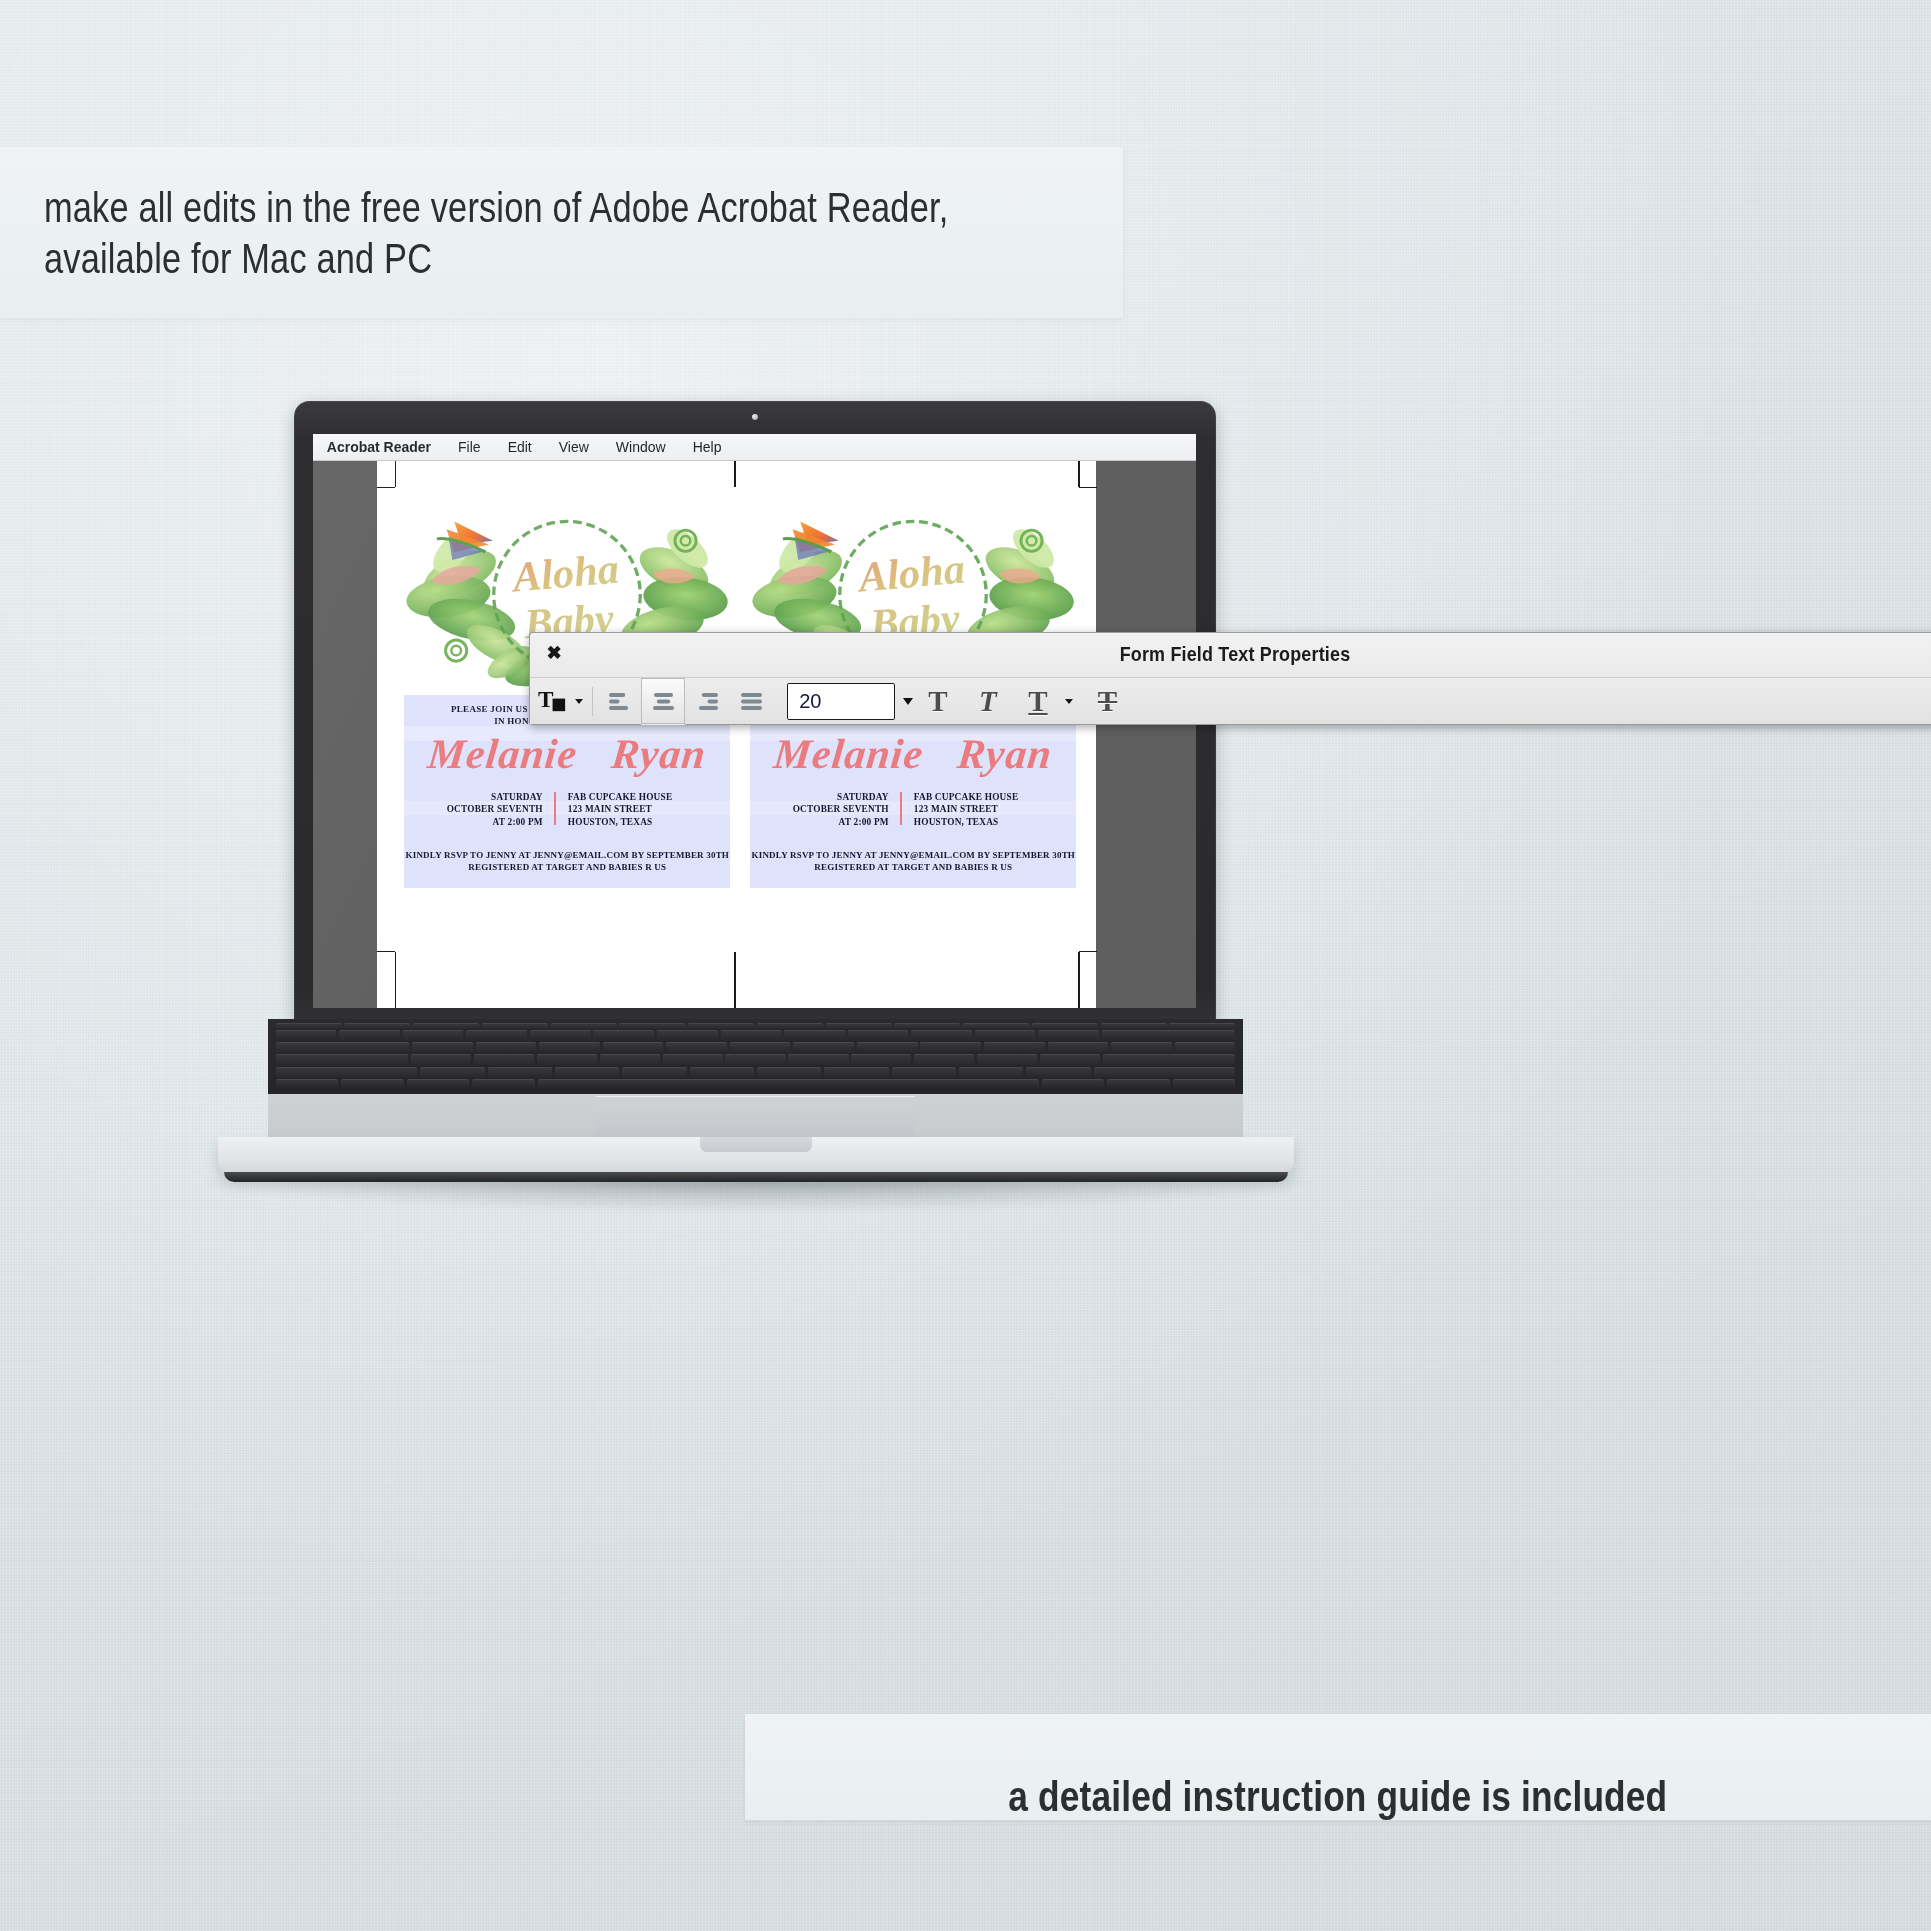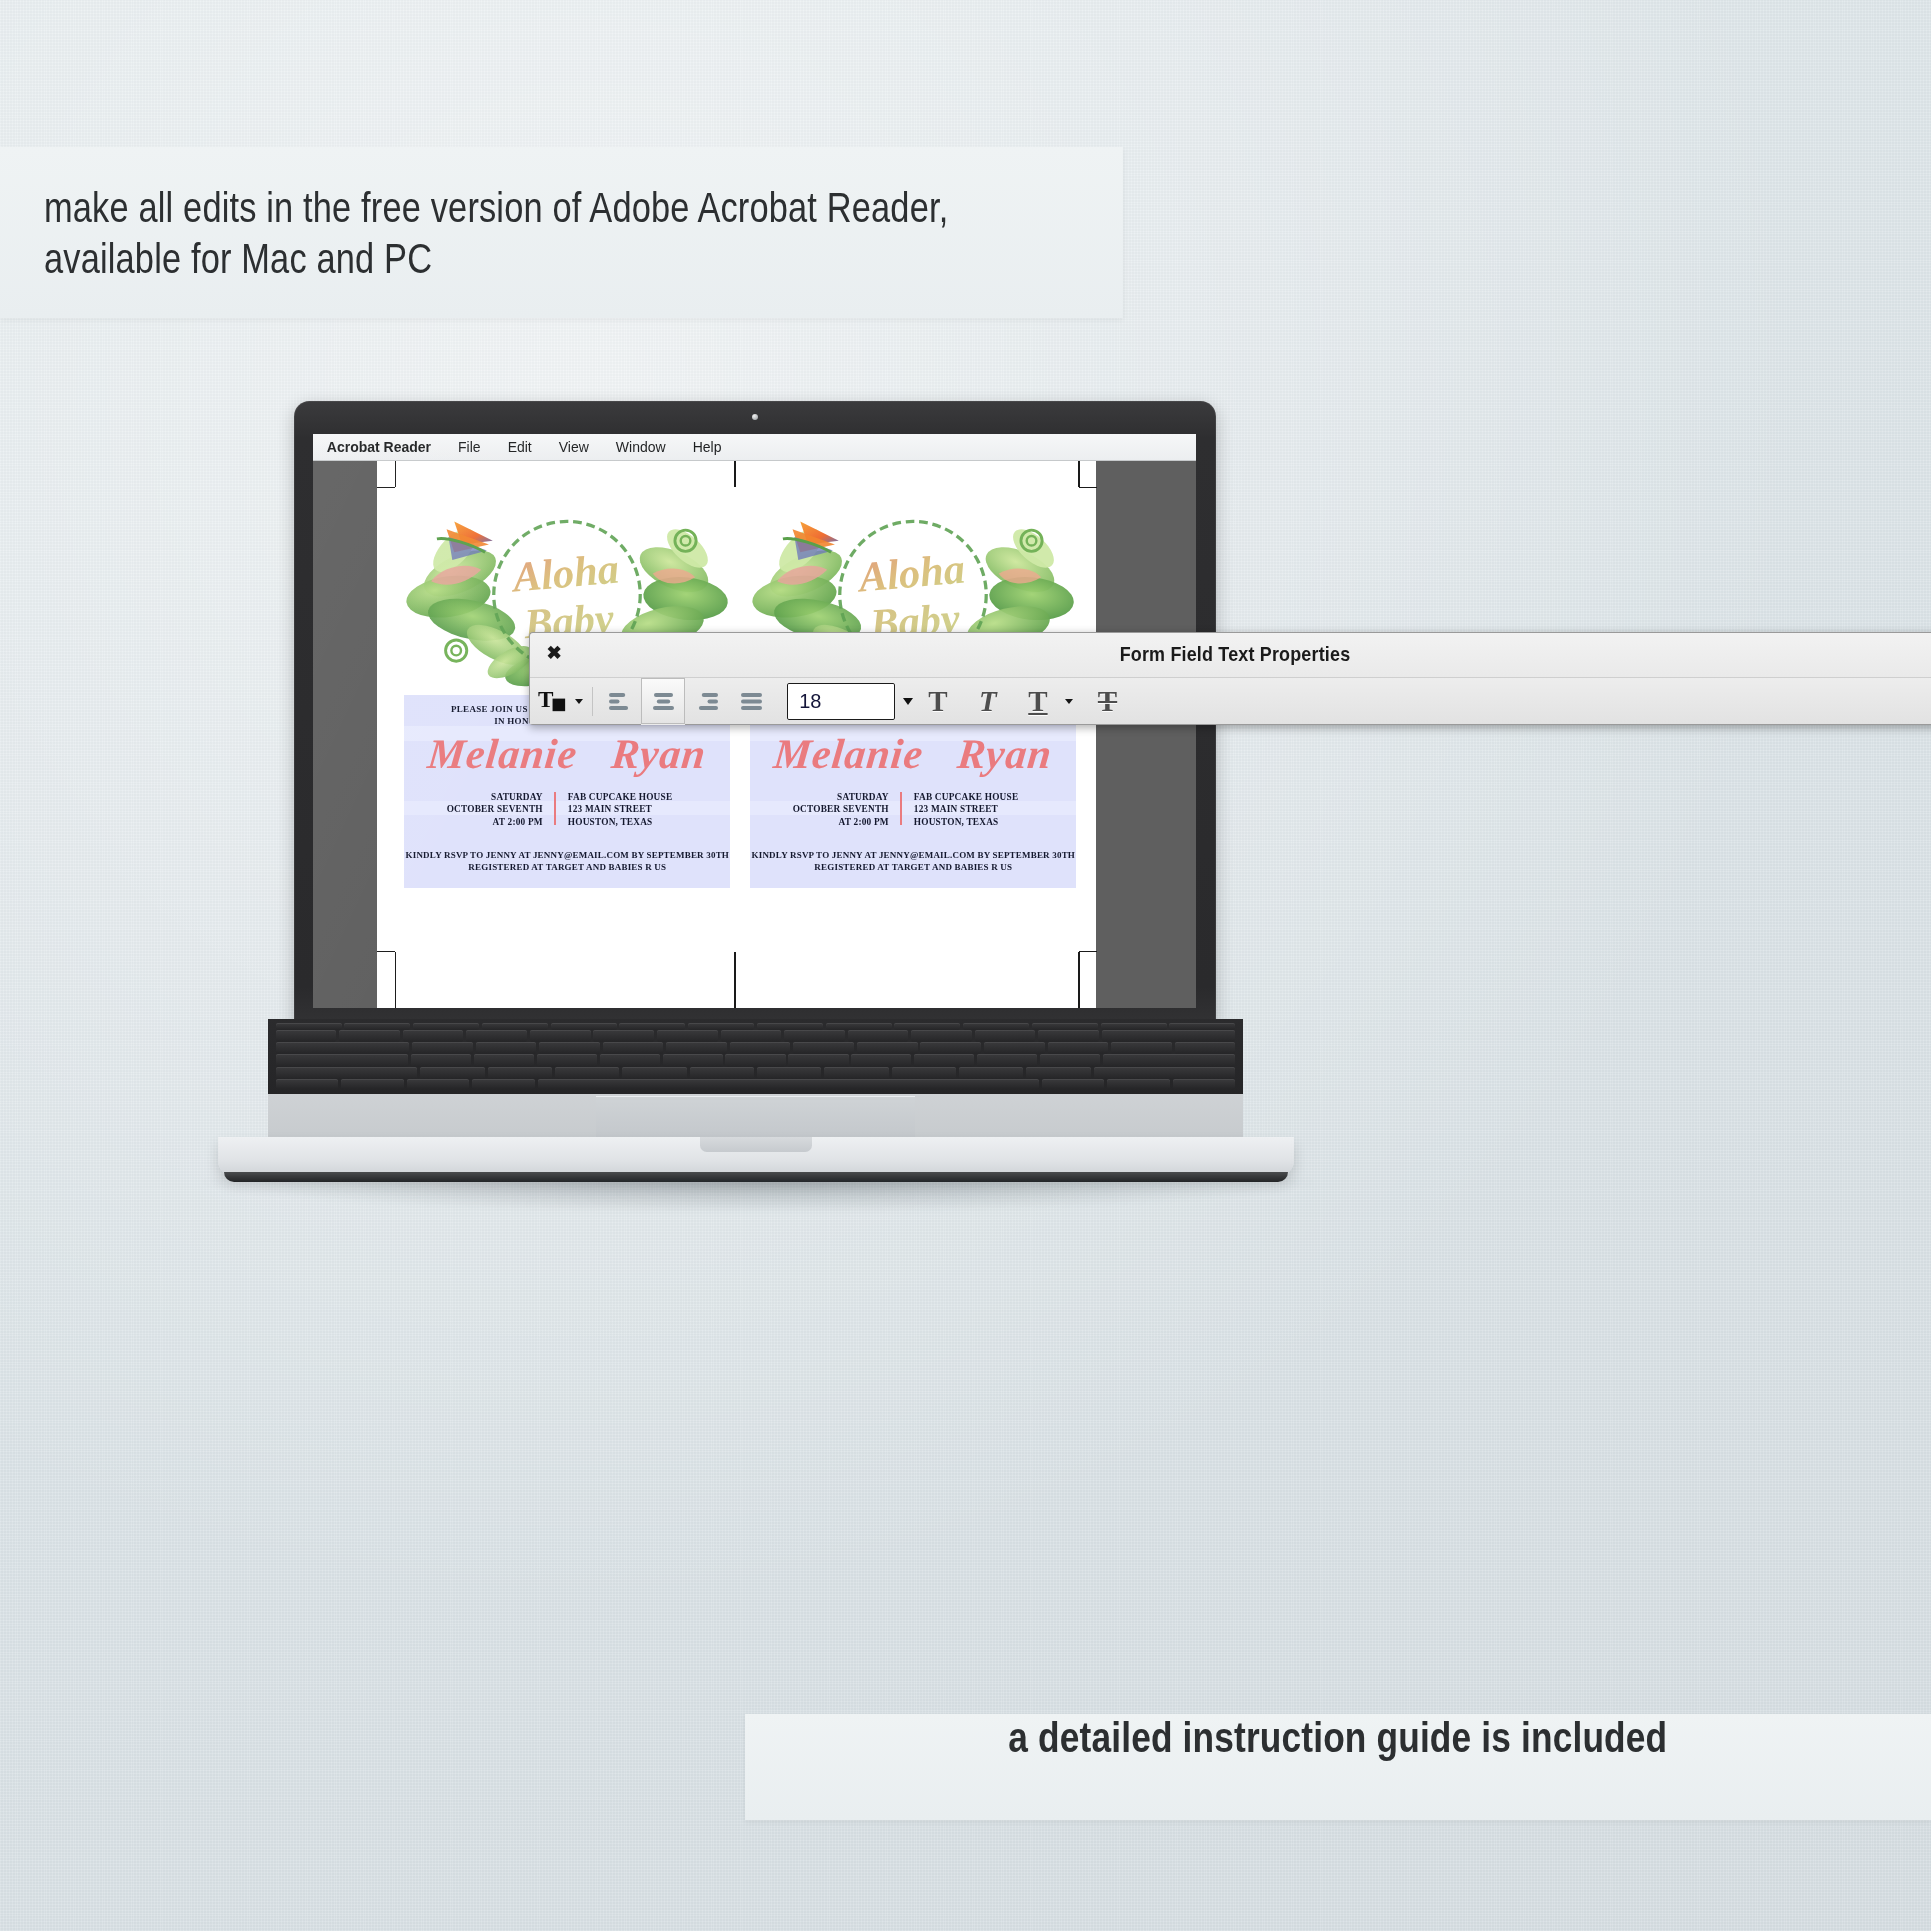--- a/index.html
+++ b/index.html
@@ -37,21 +37,21 @@
     left:0;top:147px;width:1123px;padding:35px 0 35px 44px;
     box-sizing:border-box;
   }
   #caption-top .line{
     font-size:43px;line-height:1.18;
     transform:scaleX(.80);transform-origin:left center;
     white-space:nowrap;
   }
   #caption-bottom{
     left:745px;top:1714px;width:1186px;height:106px;
-    display:flex;align-items:flex-start;justify-content:center;
+    display:flex;align-items:flex-end;justify-content:center;
   }
   #caption-bottom .line{
     font-size:43px;line-height:1.1;font-weight:600;
     transform:scaleX(.82);transform-origin:center center;
     white-space:nowrap;
   }
 
   
   #laptop{position:absolute;left:135px;top:401px;width:1255px;height:821px;}
 
@@ -633,21 +633,21 @@
     <div class="tb-btn">
       <svg width="25" height="21" viewBox="0 0 26 22">
         <rect x="2" y="2" width="22" height="4.2" rx="2.1" fill="#7d8a93"></rect>
         <rect x="2" y="8.8" width="22" height="4.2" rx="2.1" fill="#7d8a93"></rect>
         <rect x="2" y="15.6" width="22" height="4.2" rx="2.1" fill="#7d8a93"></rect>
       </svg>
     </div>
 
 
     <div id="size-box">
-      <span id="size-val">18</span>
+      <span id="size-val">20</span>
     </div>
     <span id="size-caret"></span>
 
     <div class="style-btn bold">T</div>
     <div class="style-btn italic">T</div>
     <div class="style-btn under">T</div>
     <span class="caret" style="margin:0 9.7px 0 1.9px;"></span>
     <div class="style-btn strike">T</div>
   </div>
 </div>

